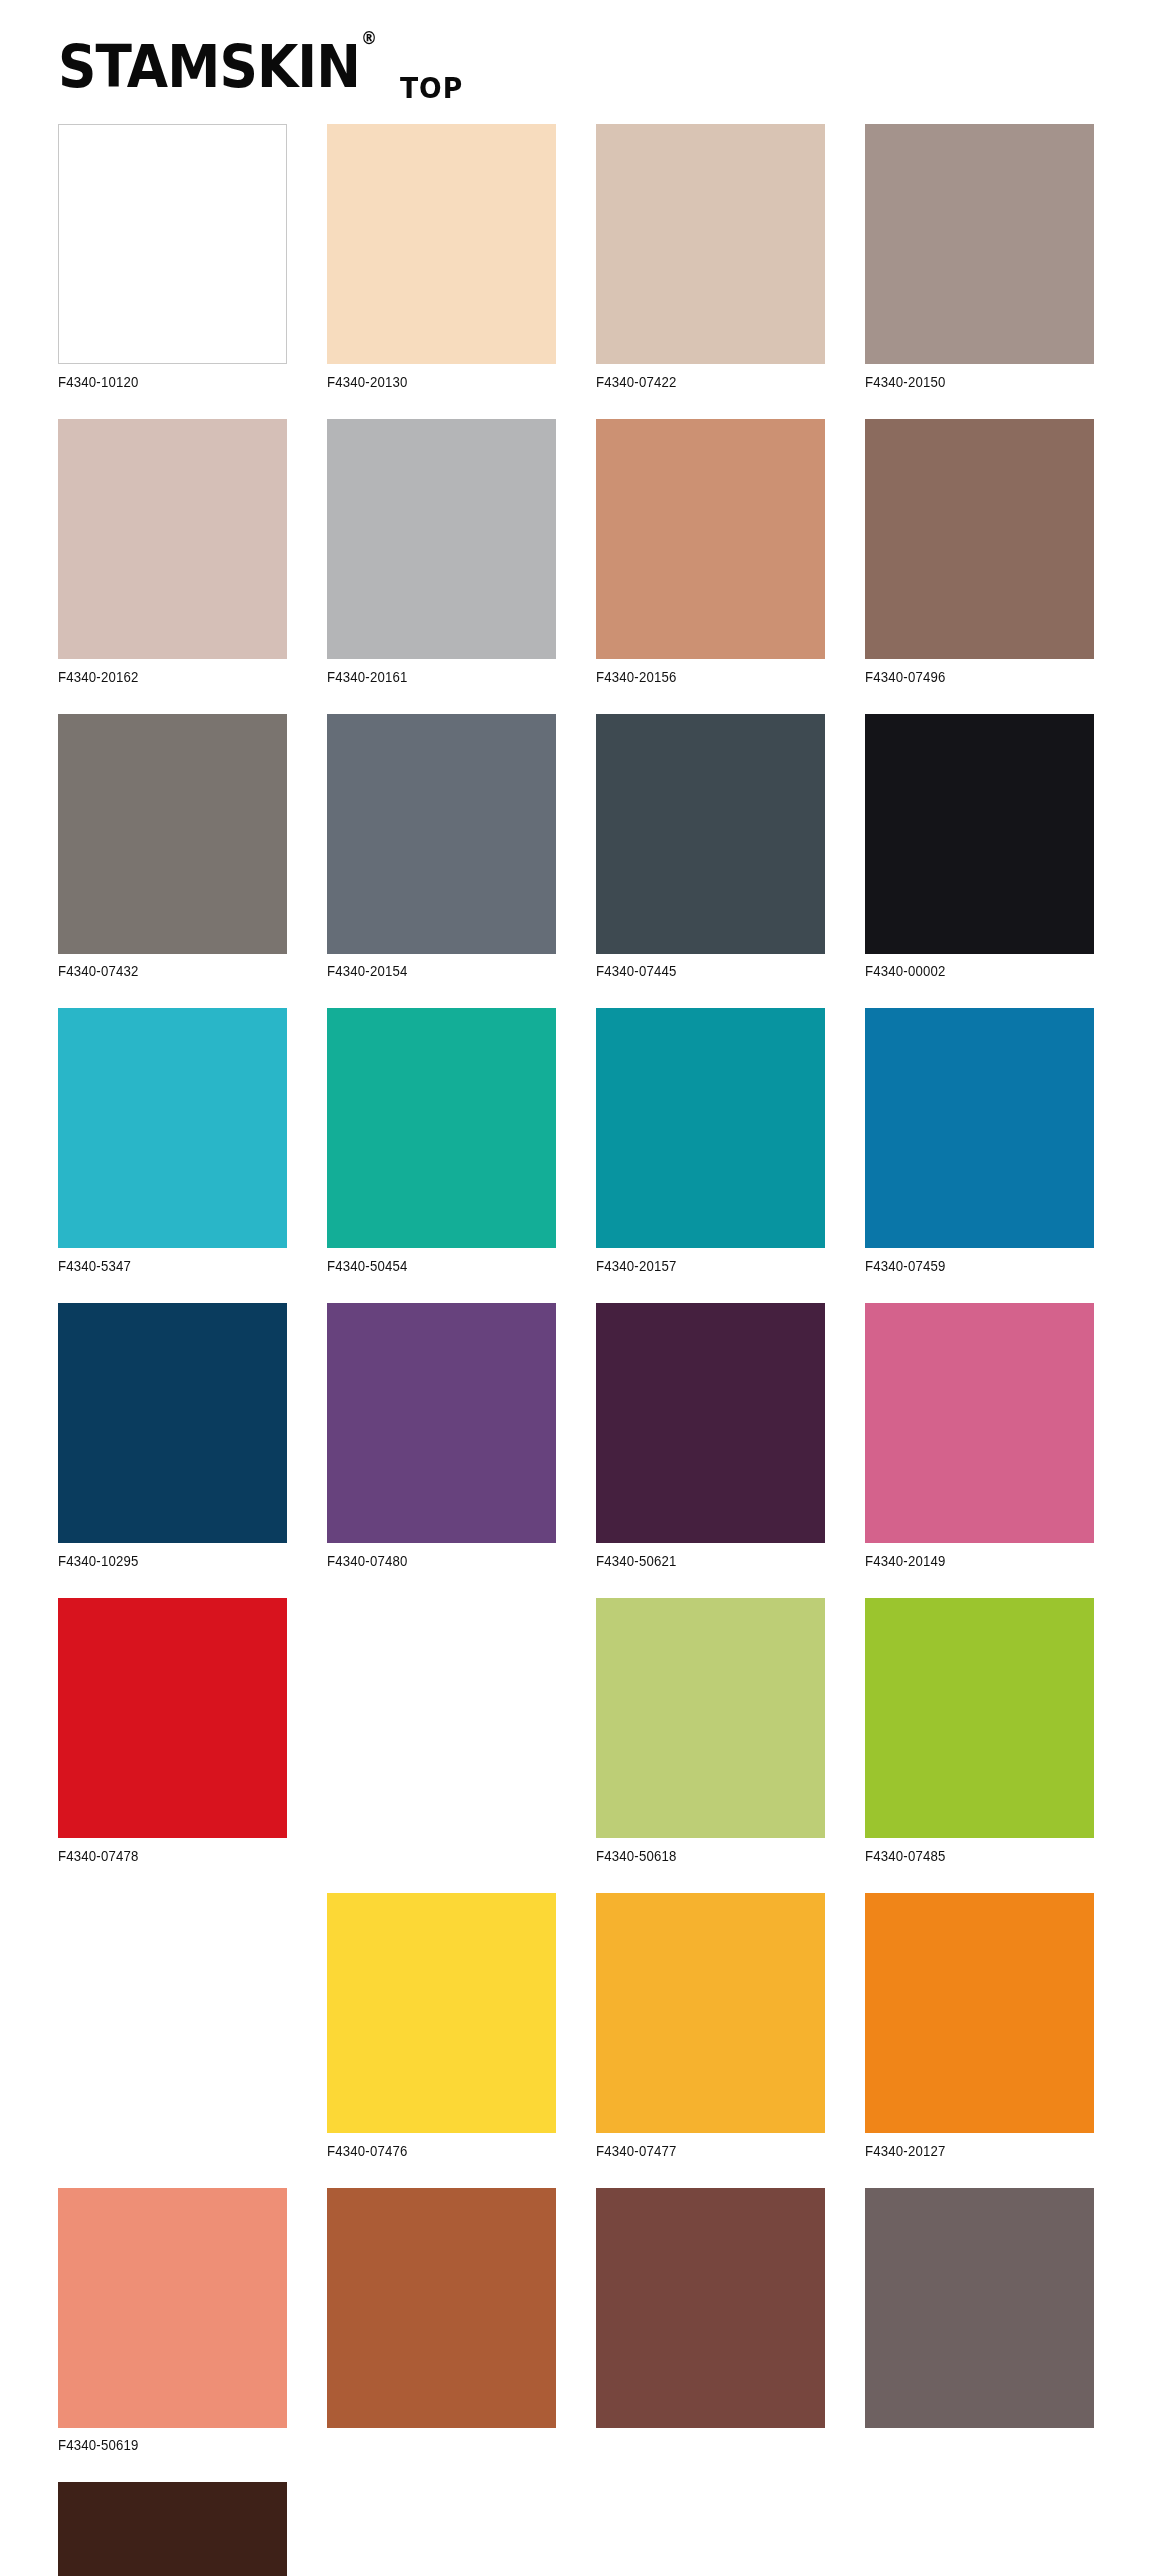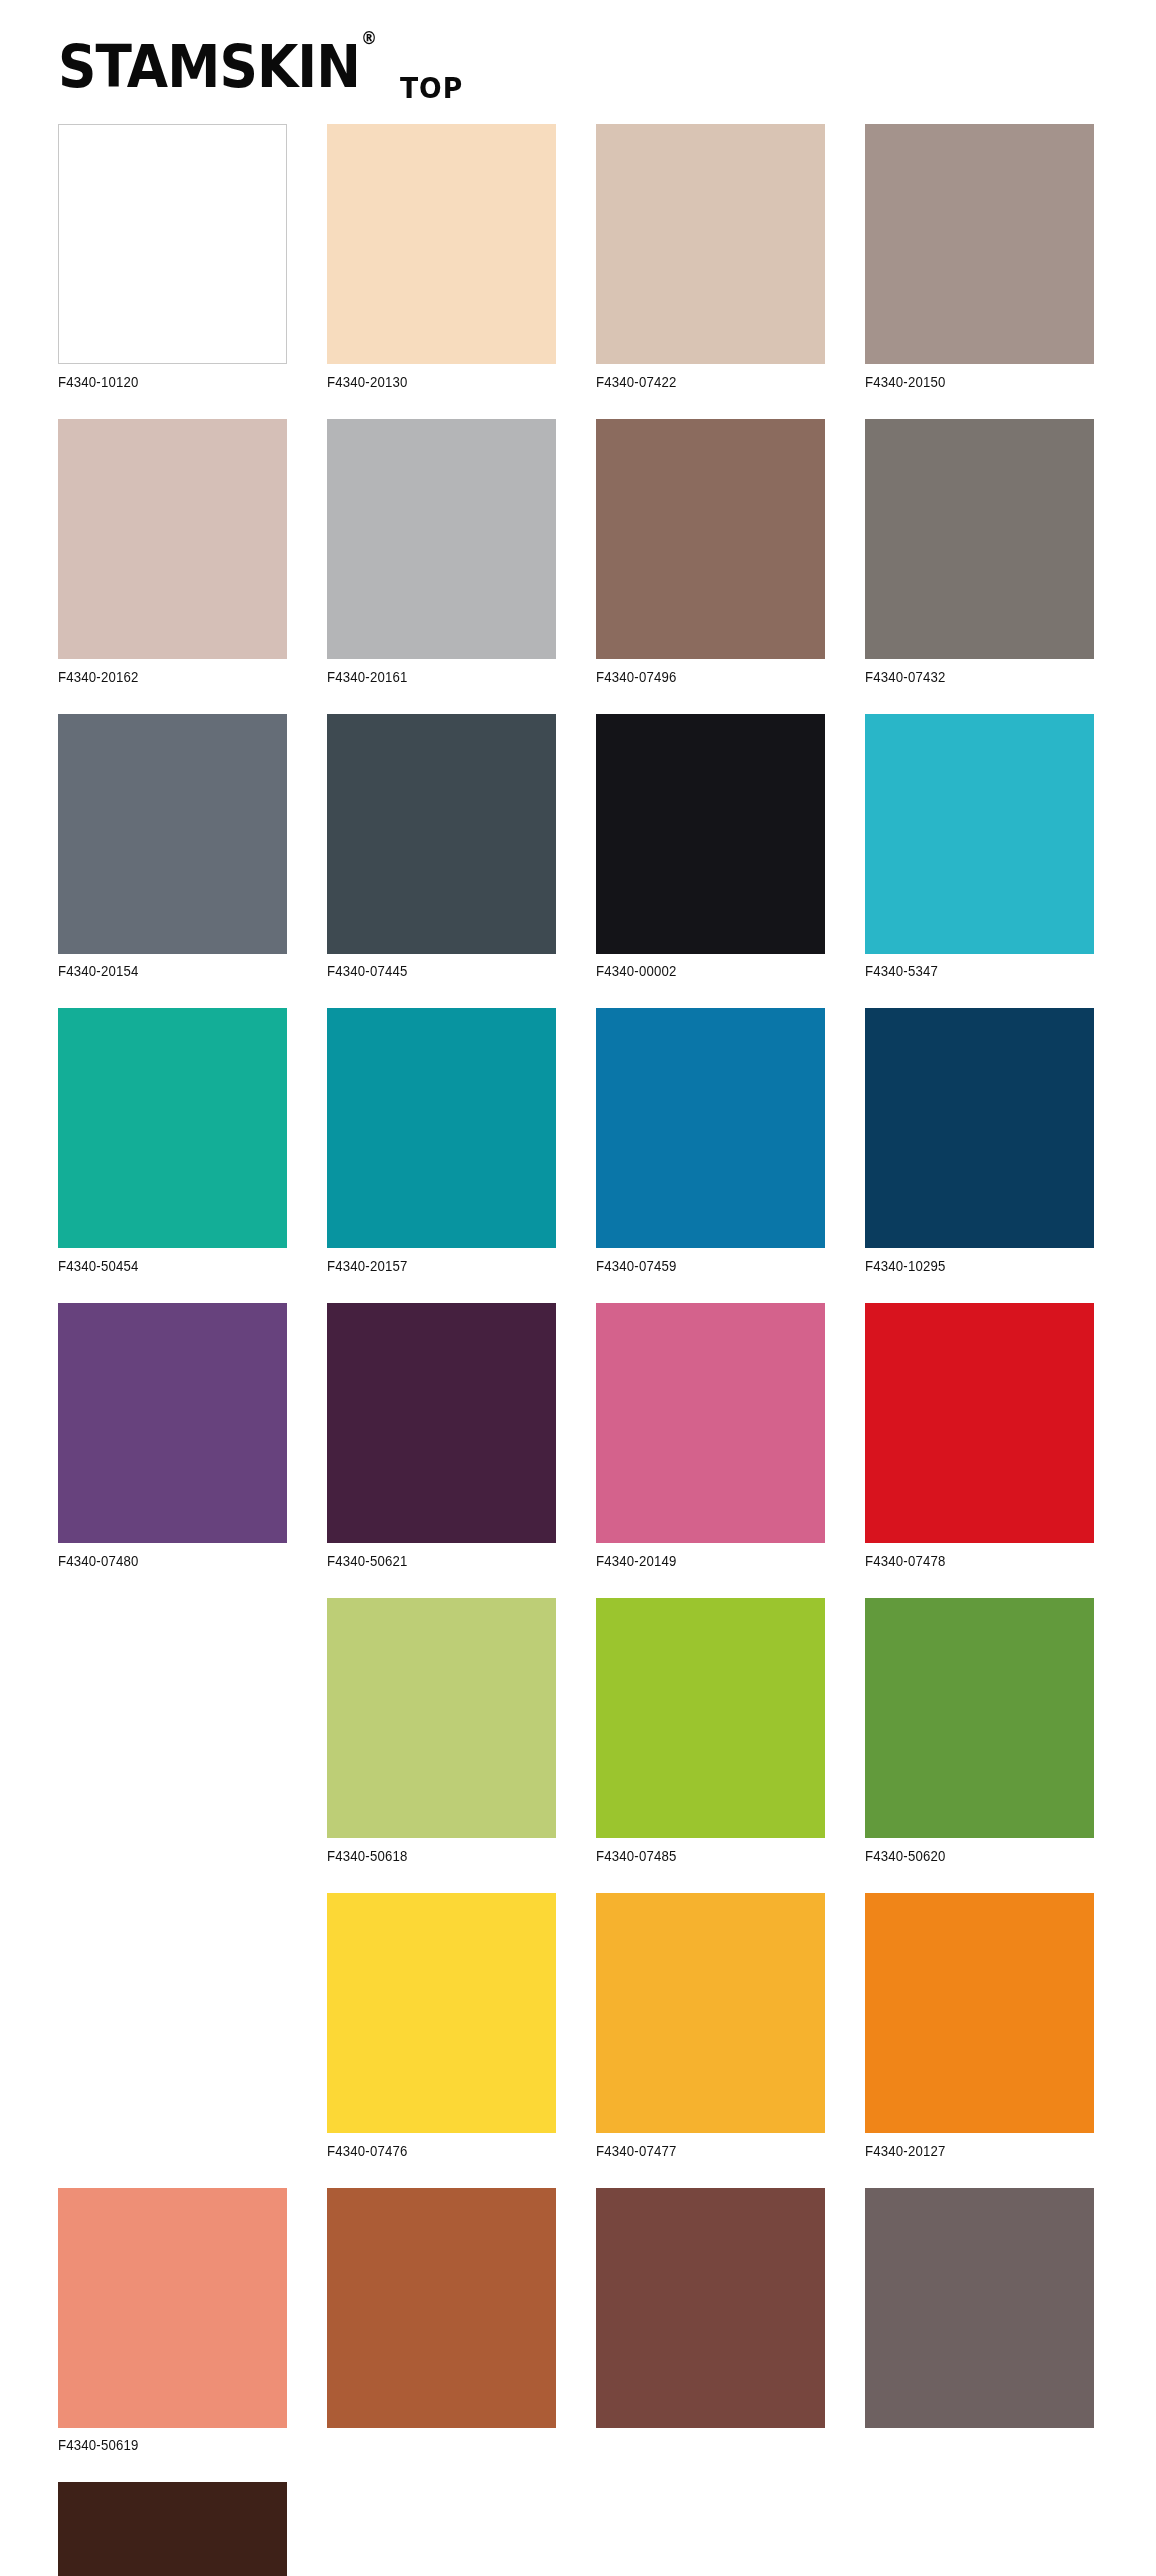--- a/index.html
+++ b/index.html
@@ -130,20 +130,24 @@
       </div>
       <div class="cell">
         <div class="chip" style="background-color: rgb(213, 191, 183);"></div>
         <div class="chip-label">F4340-20162</div>
       </div>
       <div class="cell">
         <div class="chip" style="background-color: rgb(180, 181, 183);"></div>
         <div class="chip-label">F4340-20161</div>
       </div>
       <div class="cell">
+        <div class="chip" style="background-color: rgb(204, 145, 115);"></div>
+        <div class="chip-label">F4340-20156</div>
+      </div>
+      <div class="cell">
         <div class="chip" style="background-color: rgb(139, 107, 94);"></div>
         <div class="chip-label">F4340-07496</div>
       </div>
       <div class="cell">
         <div class="chip" style="background-color: rgb(122, 116, 111);"></div>
         <div class="chip-label">F4340-07432</div>
       </div>
       <div class="cell">
         <div class="chip" style="background-color: rgb(101, 109, 119);"></div>
         <div class="chip-label">F4340-20154</div>
@@ -197,24 +201,20 @@
         <div class="chip-label"></div>
       </div>
       <div class="cell">
         <div class="chip" style="background-color: rgb(189, 206, 118);"></div>
         <div class="chip-label">F4340-50618</div>
       </div>
       <div class="cell">
         <div class="chip" style="background-color: rgb(155, 197, 46);"></div>
         <div class="chip-label">F4340-07485</div>
       </div>
-      <div class="cell">
-        <div class="chip" style="background-color: rgb(98, 154, 60);"></div>
-        <div class="chip-label">F4340-50620</div>
-      </div>
       <div class="cell empty">
         <div class="chip"></div>
         <div class="chip-label"></div>
       </div>
       <div class="cell">
         <div class="chip" style="background-color: rgb(252, 216, 54);"></div>
         <div class="chip-label">F4340-07476</div>
       </div>
       <div class="cell">
         <div class="chip" style="background-color: rgb(246, 178, 46);"></div>

